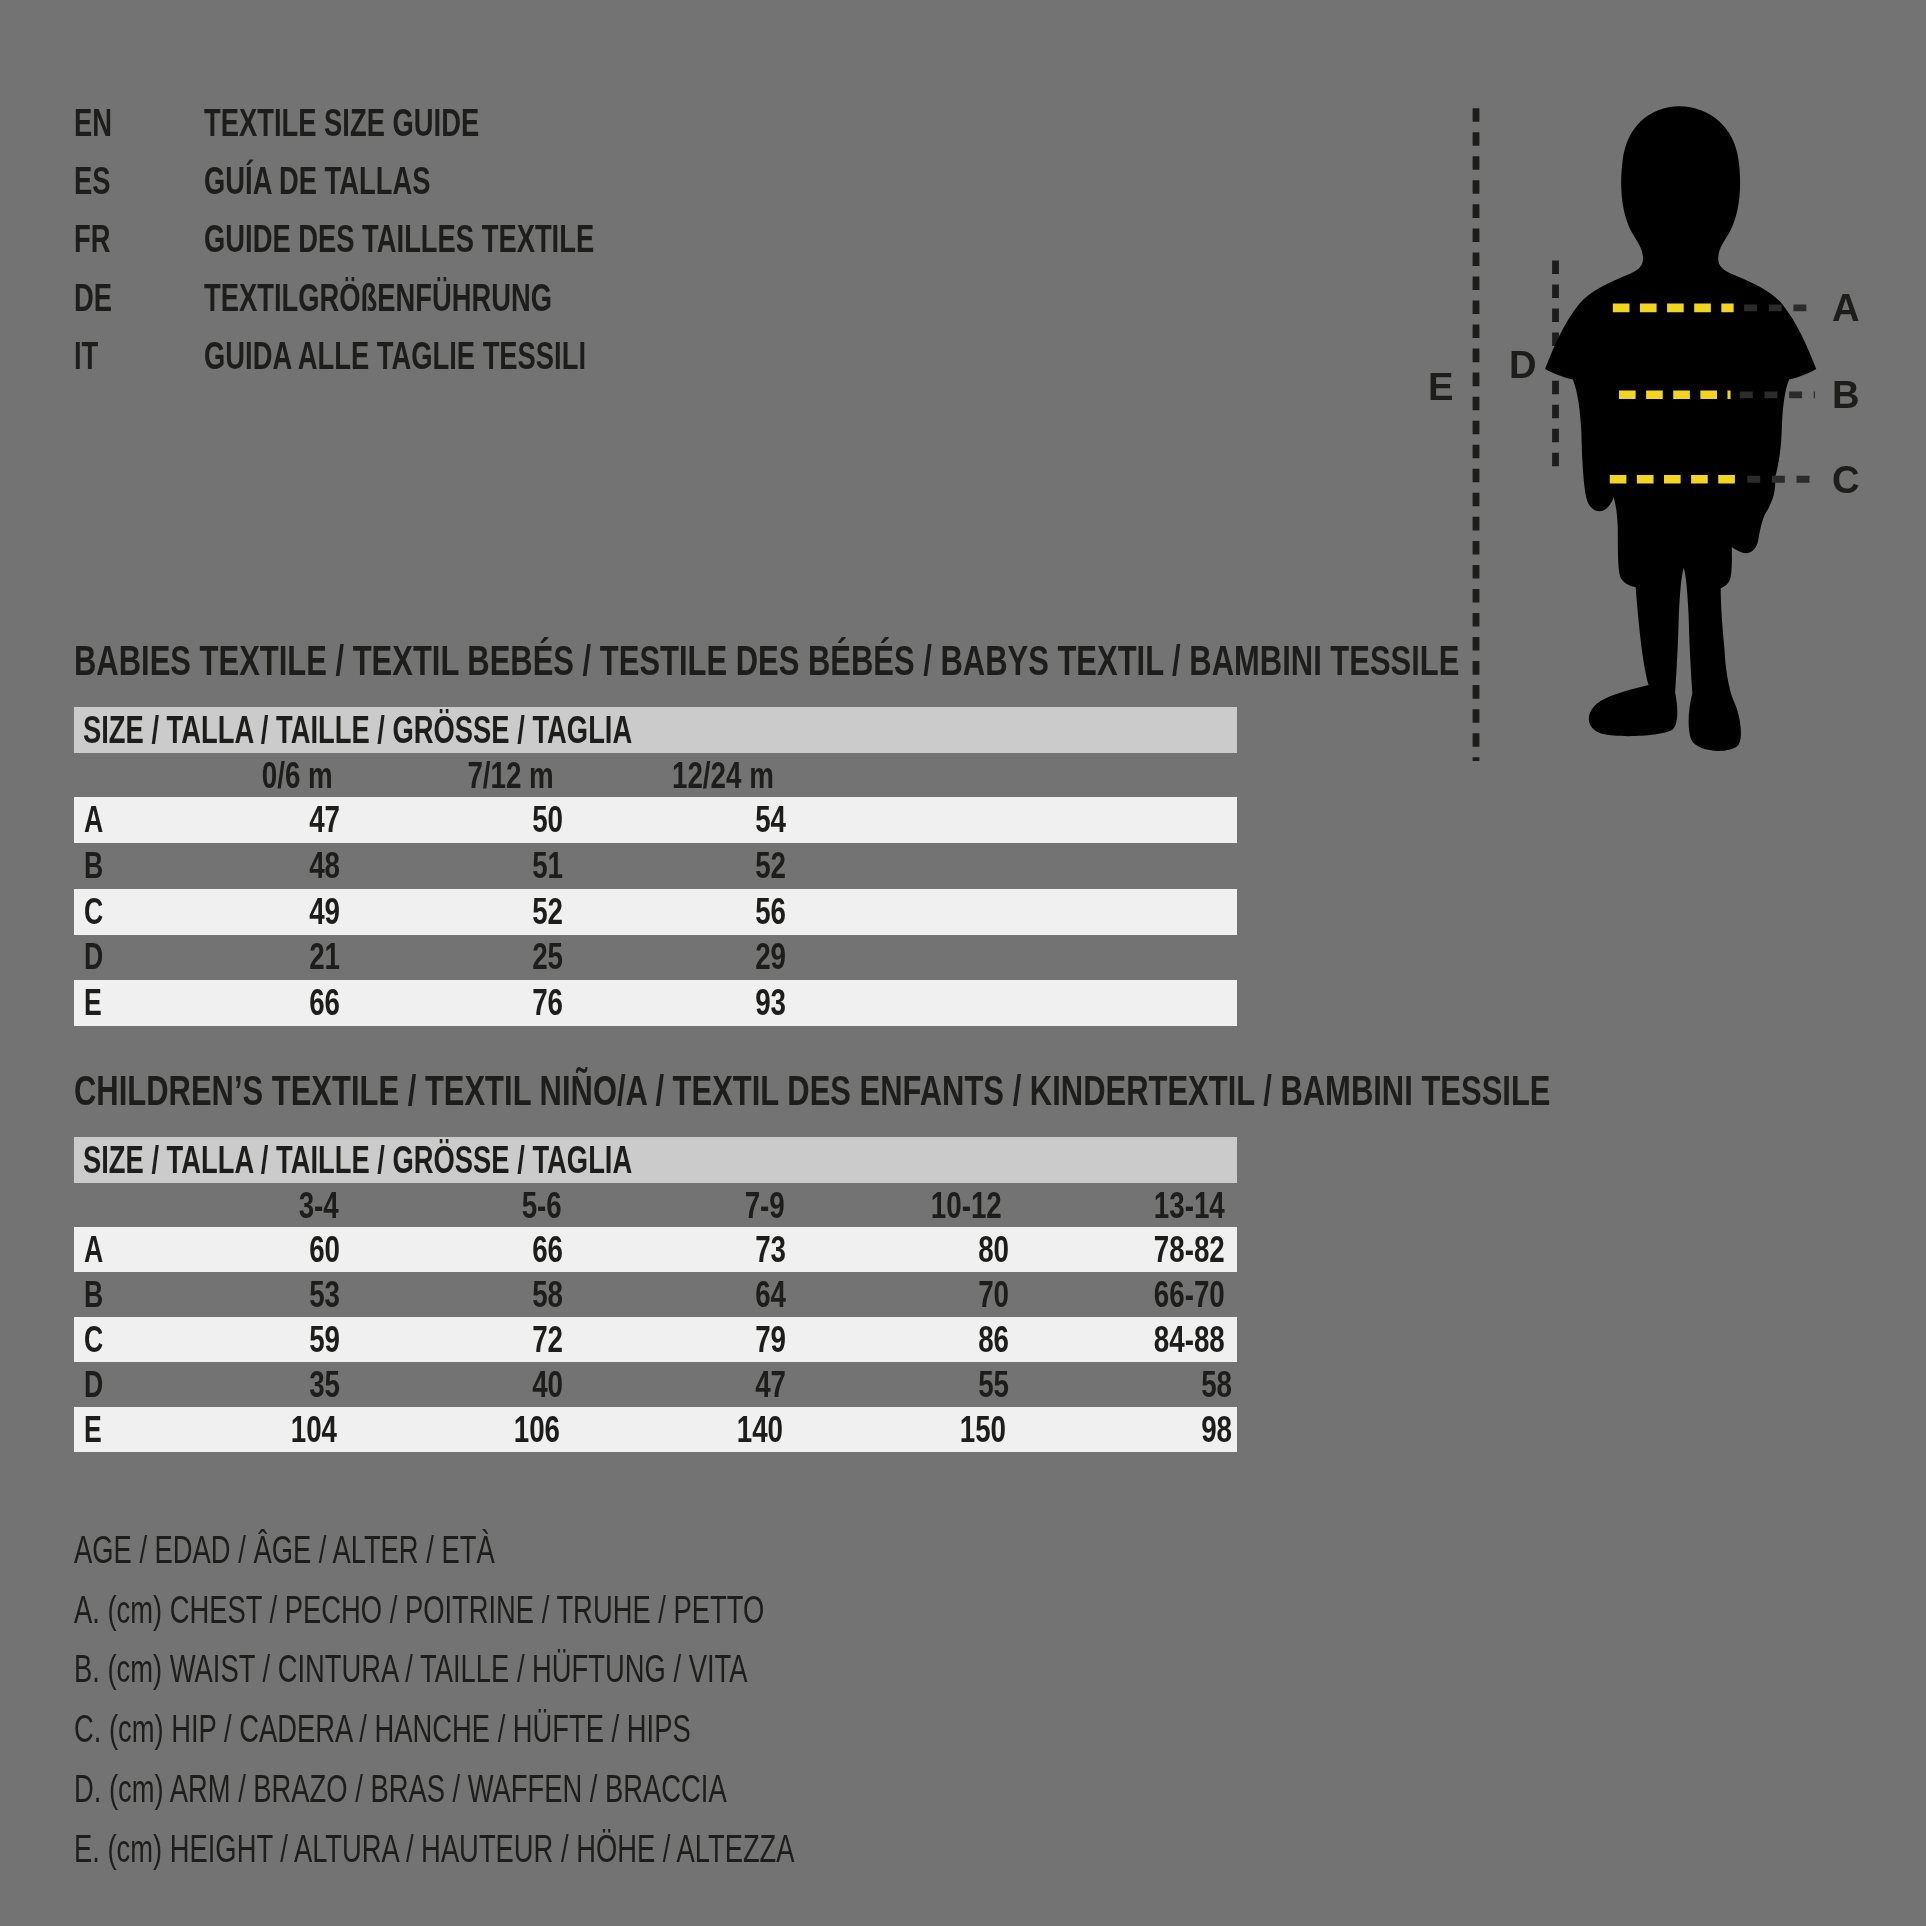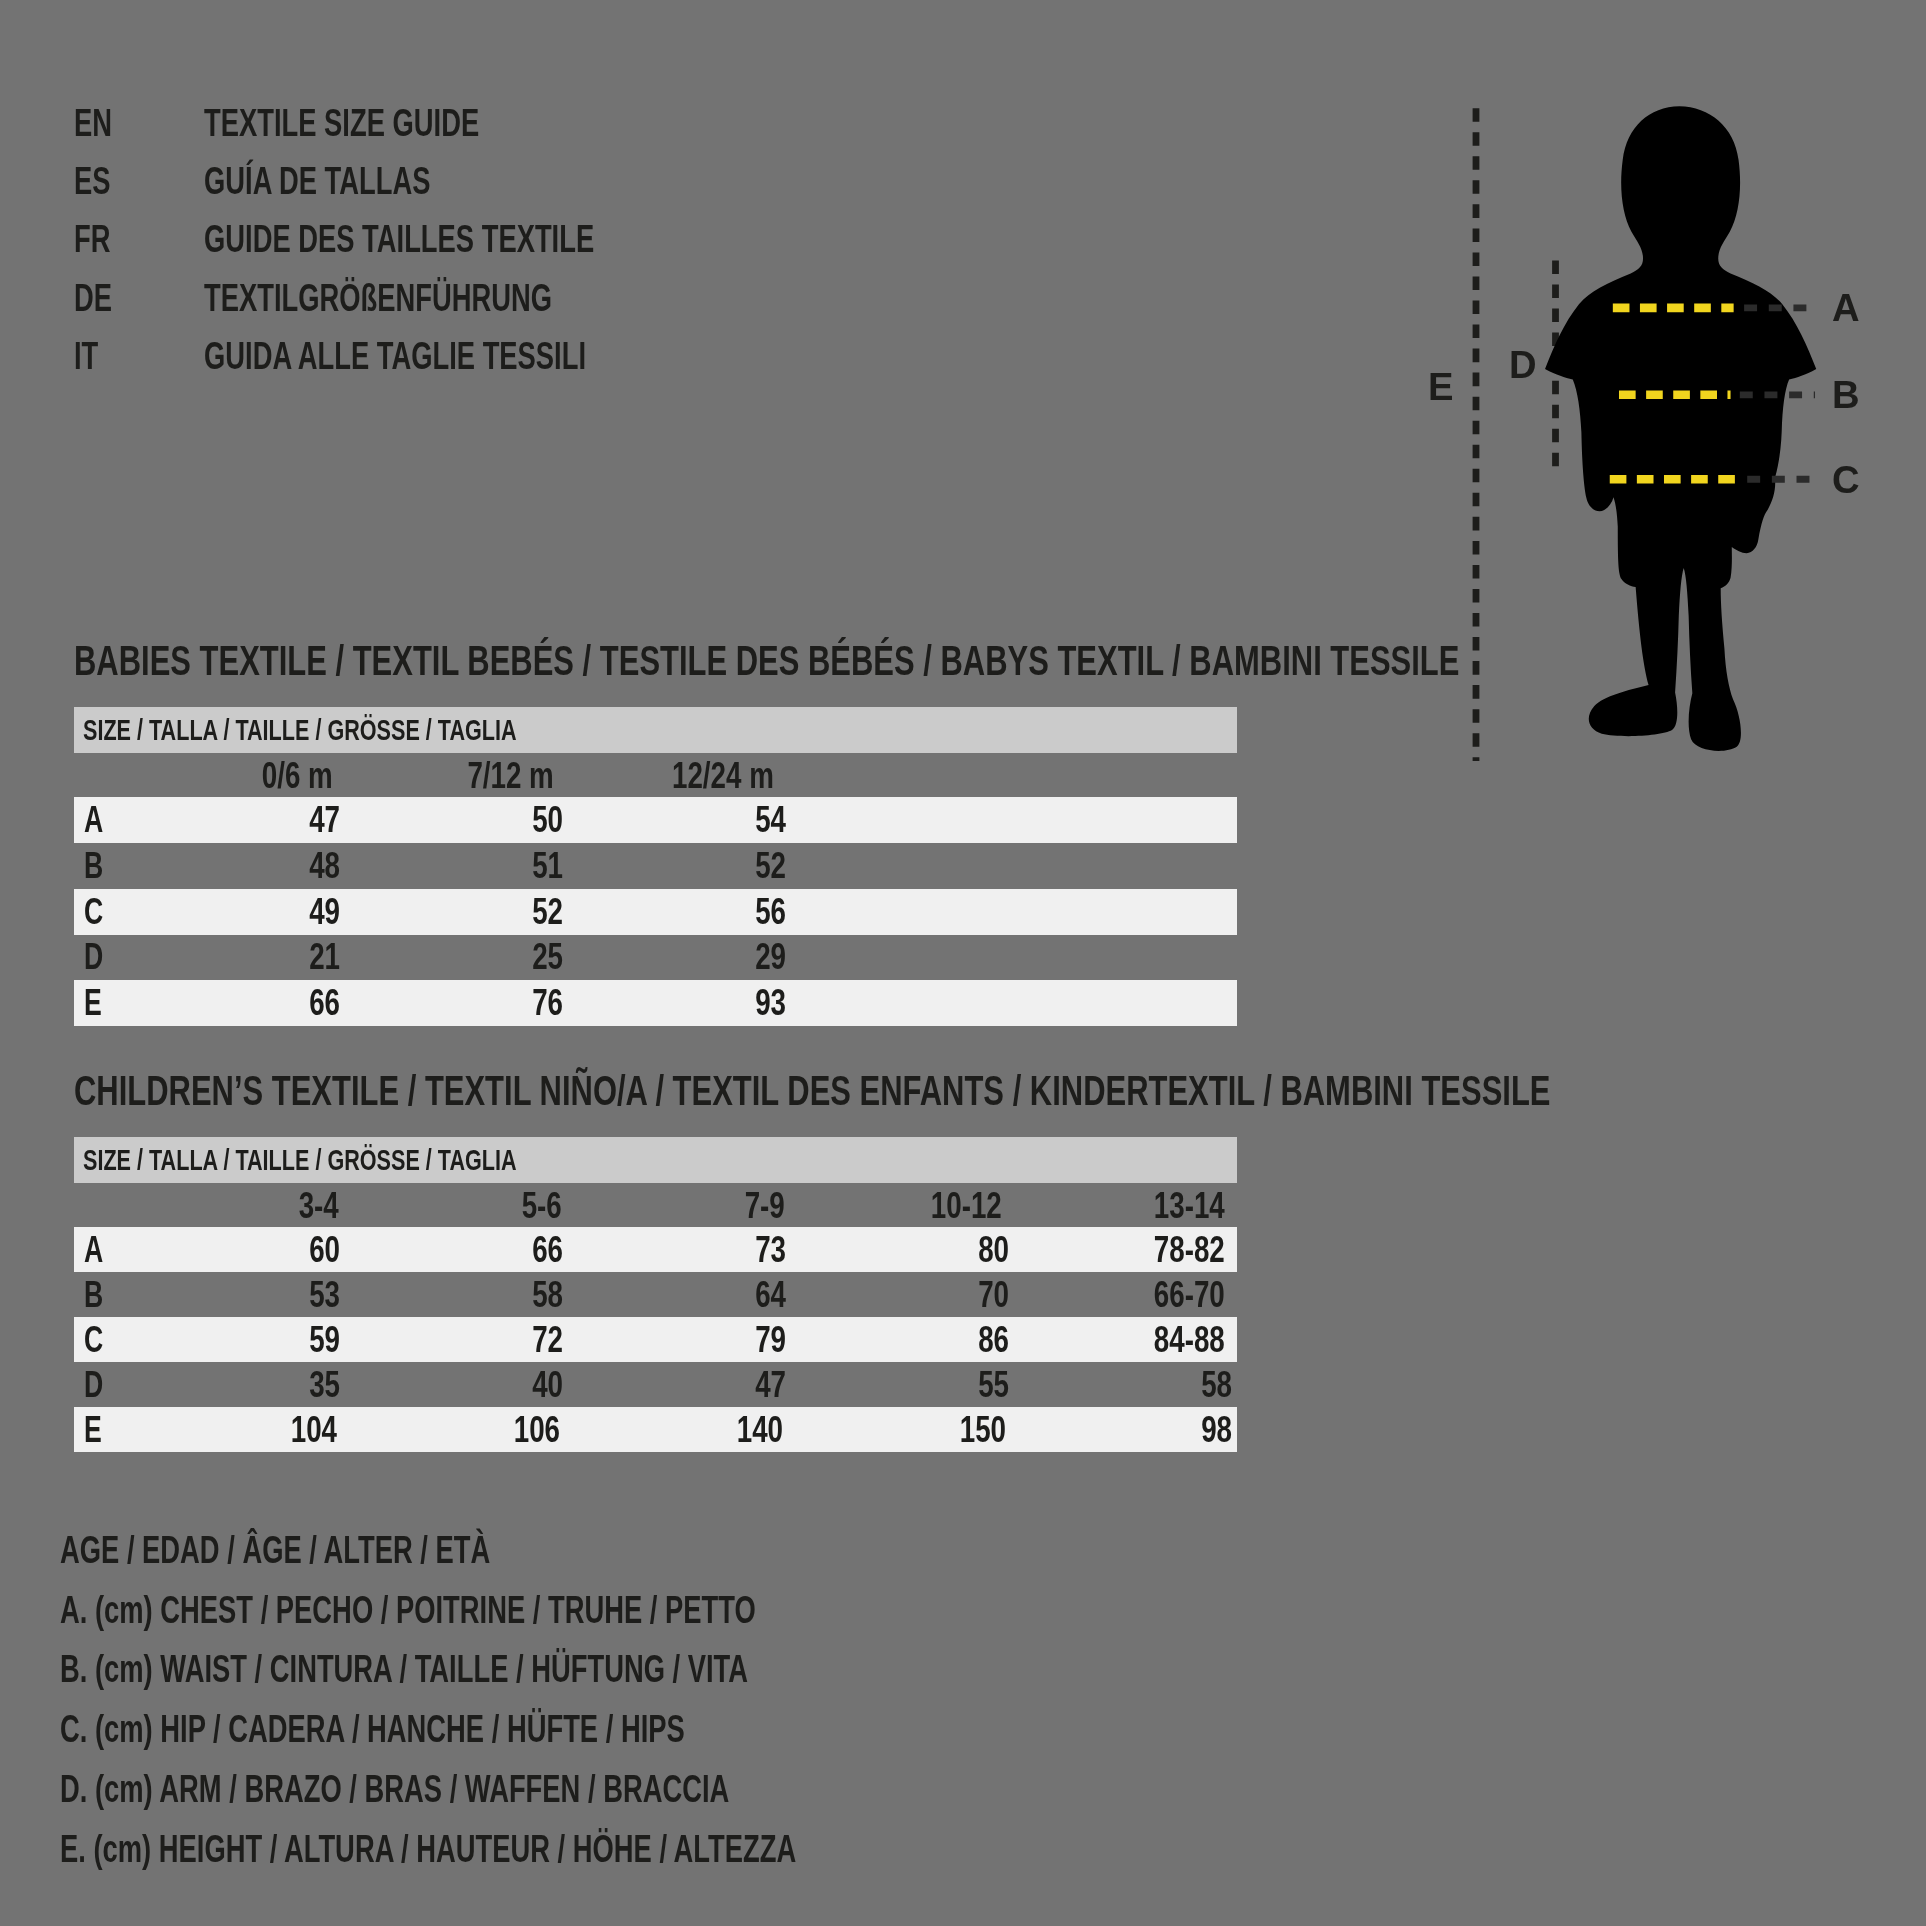--- a/index.html
+++ b/index.html
@@ -10,28 +10,28 @@
   .cxc{display:inline-block;transform:scaleX(.75);transform-origin:50% 50%;white-space:nowrap;}
 
   .lang-row{position:absolute;left:74px;height:47px;line-height:47px;font-size:38px;font-weight:700;}
   .lang-code{position:absolute;left:0;top:0;}
   .lang-title{position:absolute;left:94px;top:0;margin-left:36px;}
 
   .section-title{position:absolute;left:74px;height:47px;line-height:47px;font-size:43px;font-weight:700;}
 
   .size-bar{position:absolute;left:74px;width:1163px;height:46px;background:#cbcbcb;
             display:flex;align-items:center;box-sizing:border-box;padding-left:8.6px;
-            font-size:30px;font-weight:700;}
+            font-size:38px;font-weight:700;}
   .trow{position:absolute;left:74px;width:1163px;display:flex;align-items:center;
         font-size:37px;font-weight:700;}
   .trow.stripe{background:#f0f0f0;}
   .row-label{width:48px;padding-left:10px;box-sizing:border-box;}
   .cell{width:223px;text-align:right;}
 
-  .legend-line{position:absolute;left:60px;height:46px;line-height:46px;font-size:38px;font-weight:700;}
+  .legend-line{position:absolute;left:74px;height:46px;line-height:46px;font-size:38px;font-weight:400;}
 
   #figure-svg{position:absolute;left:1405px;top:86px;width:481px;height:715px;}
   .fig-label{font-family:"Liberation Sans",sans-serif;font-size:62px;font-weight:700;fill:#1d1d1b;}
 </style>
 </head>
 <body>
 
 <div id="page">
 
   <div>

